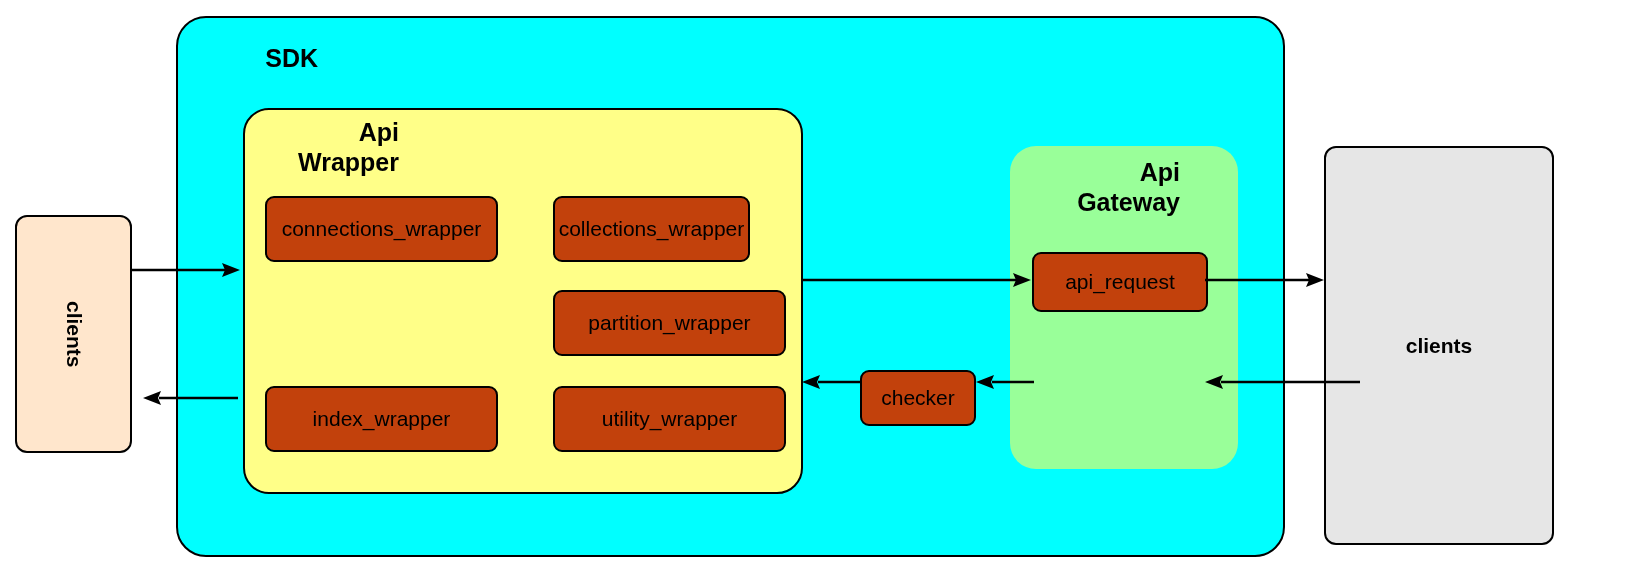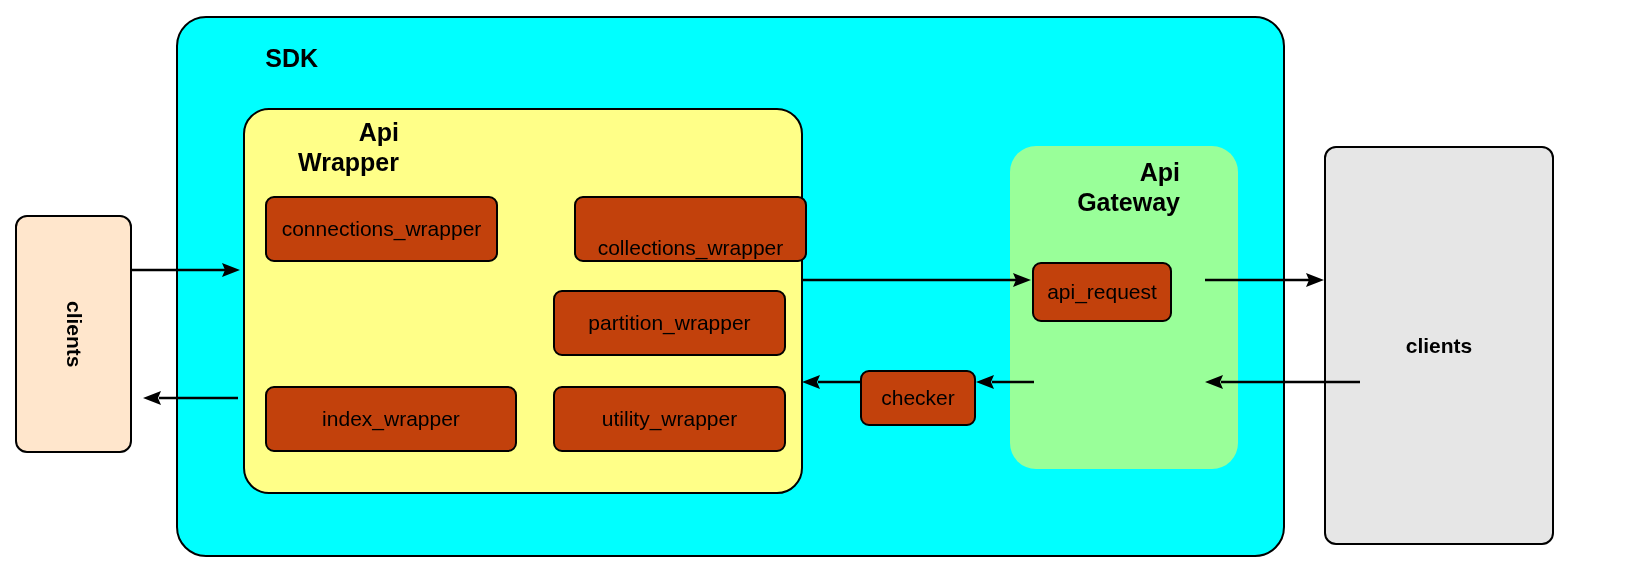--- a/index.html
+++ b/index.html
@@ -102,27 +102,27 @@
     font-weight: bold;
     font-size: 21px;
   }
   .vertical-label {
     writing-mode: vertical-rl;
     text-orientation: mixed;
   }
 
   
   #box-connections { left: 265px; top: 196px; width: 233px; height: 66px; }
-  #box-collections { left: 574px; top: 196px; width: 233px; height: 66px; align-items: flex-end; }
+  #box-collections { left: 553px; top: 196px; width: 197px; height: 66px; }
   #box-schema      { left: 265px; top: 290px; width: 233px; height: 66px; }
   #box-partition   { left: 553px; top: 290px; width: 233px; height: 66px; }
-  #box-index       { left: 265px; top: 386px; width: 252px; height: 66px; }
+  #box-index       { left: 265px; top: 386px; width: 233px; height: 66px; }
   #box-utility     { left: 553px; top: 386px; width: 233px; height: 66px; }
 
-  #box-api-request  { left: 1032px; top: 262px; width: 140px; height: 60px; }
+  #box-api-request  { left: 1032px; top: 252px; width: 176px; height: 60px; }
   #box-api-response { left: 1032px; top: 352px; width: 173px; height: 60px; }
 
   #box-checker { left: 860px; top: 370px; width: 116px; height: 56px; }
 
   #box-clients {
     left: 15px; top: 215px; width: 117px; height: 238px;
     background: #ffe6cc;
   }
   #box-milvus {
     left: 1324px; top: 146px; width: 230px; height: 399px;

